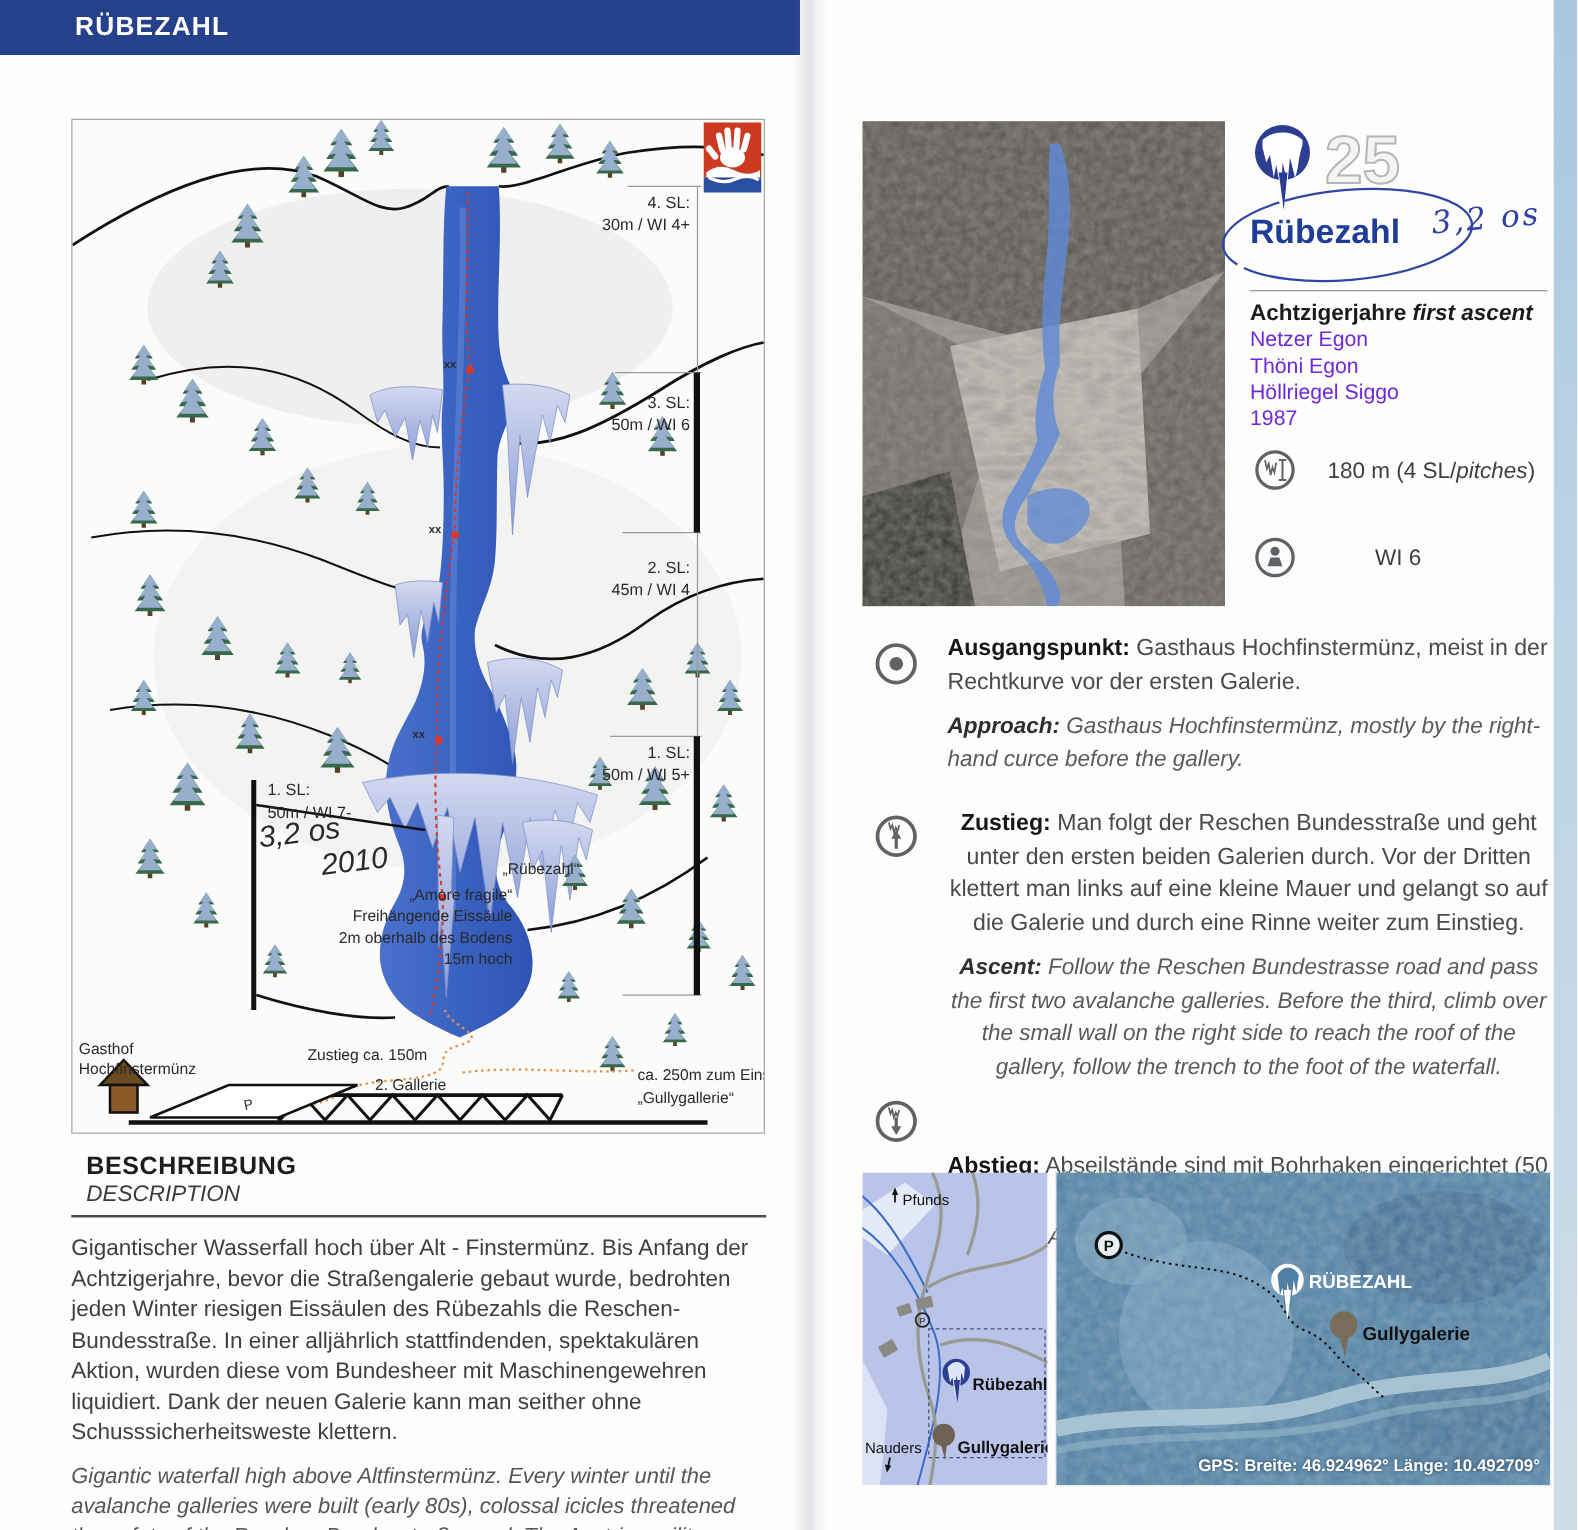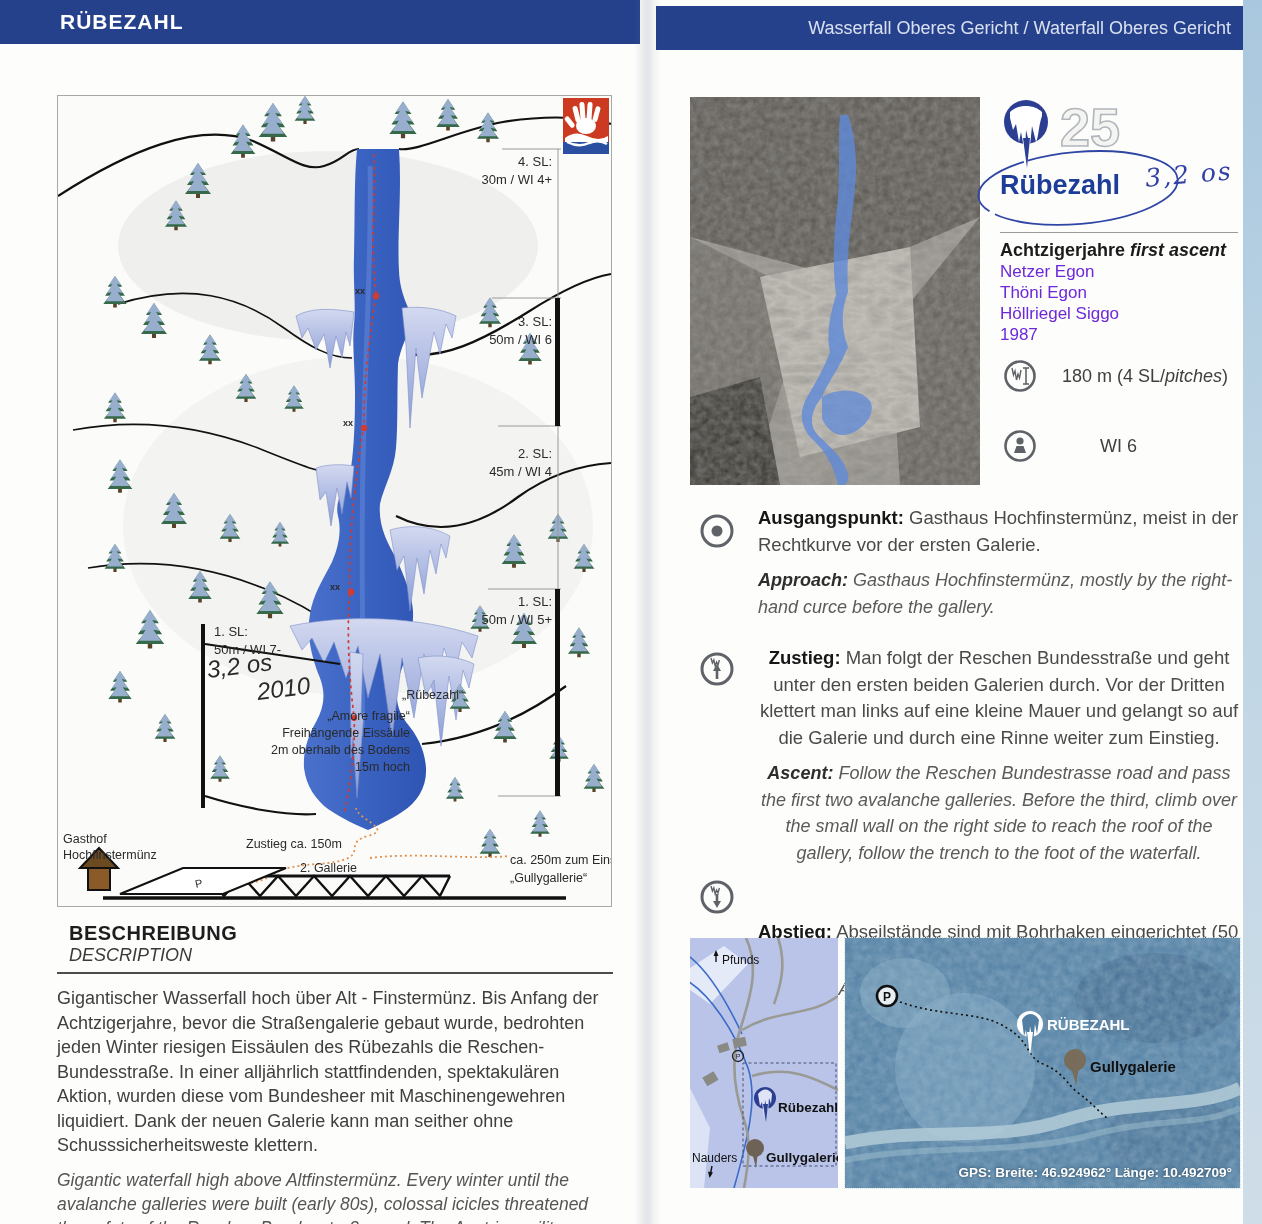--- a/index.html
+++ b/index.html
@@ -40,23 +40,20 @@
   .map-label{font-family:"Liberation Sans",sans-serif;font-weight:bold;}
 </style>
 </head>
 <body>
 
 <div id="page">
 
   <div class="abs hdr" style="left:0;top:0;width:640px;height:44px;">
     <div class="hdr-left-title">RÜBEZAHL</div>
   </div>
-  <div class="abs hdr" style="left:656px;top:6px;width:587px;height:44px;">
-    <div class="hdr-right-title">Wasserfall Oberes Gericht  /  Waterfall Oberes Gericht</div>
-  </div>
 
   <div class="abs topo-box" style="left:57px;top:95px;width:553px;height:810px;">
     <svg class="topo" width="553" height="810" viewBox="0 0 553 810">
       <defs>
         <linearGradient id="icg" x1="0" y1="0" x2="0" y2="1">
           <stop offset="0" stop-color="#d3d9f0"></stop>
             <stop offset="1" stop-color="#8b9dd6"></stop>
         </linearGradient>
         <linearGradient id="iceg" x1="0" y1="0" x2="1" y2="0">
           <stop offset="0" stop-color="#4a71cc"></stop>

